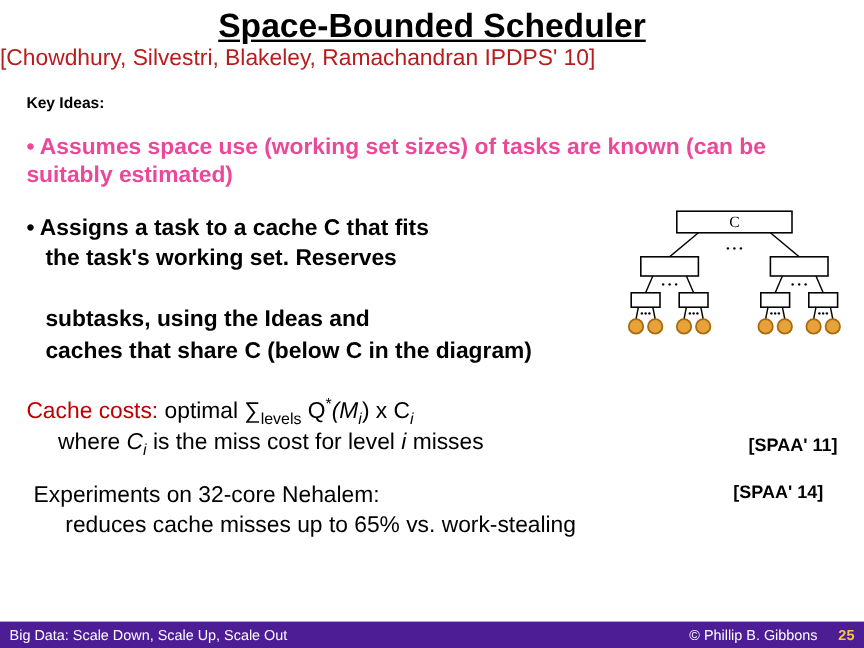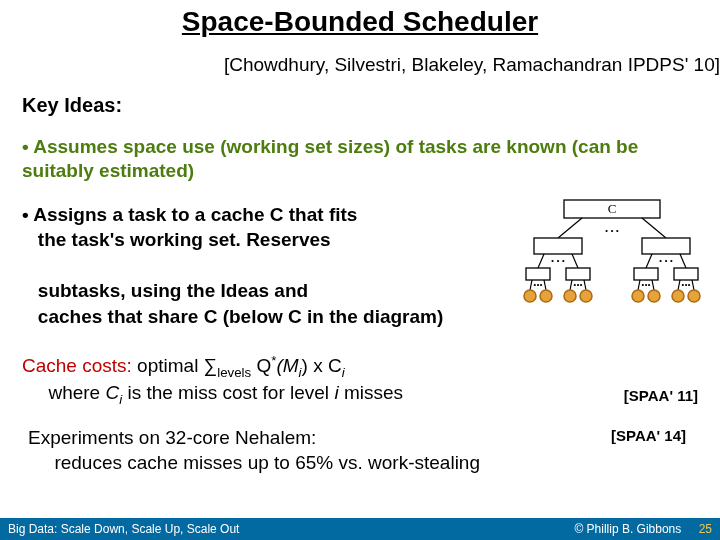--- a/index.html
+++ b/index.html
@@ -13,36 +13,36 @@
   }
   .title {
     text-align: center;
     font-weight: bold;
     font-size: 28px;
     color: #000;
     padding-top: 6px;
     text-decoration: underline;
   }
   .citation {
-    text-align: right;
-    font-size: 19px;
-    color: #000000;
-    margin-top: 16px;
+    text-align: left;
+    font-size: 19px;
+    color: #b91c1c;
+    margin-top: 0px;
     font-family: Verdana, sans-serif;
   }
   .keyideas {
     font-weight: bold;
-    font-size: 20px;
+    font-size: 13px;
     color: #000;
     margin: 18px 0 0 22px;
   }
   .bullet1 {
     font-weight: bold;
     font-size: 19px;
-    color: #4d7c0f;
+    color: #ec4899;
     margin: 18px 22px 16px 22px;
     line-height: 1.25;
   }
   .bullet2-wrap {
     position: relative;
     margin: 19px 22px 0 22px;
   }
   .bullet2 {
     font-weight: bold;
     font-size: 19px;
@@ -87,29 +87,29 @@
     font-size: 15px;
     font-weight: bold;
     color: #000;
   }
   .footer {
     position: absolute;
     bottom: 0;
     left: 0;
     right: 0;
     height: 22px;
-    background: #0369a1;
+    background: #4c1d95;
     color: #fff;
     font-size: 12px;
     display: flex;
     align-items: center;
     justify-content: space-between;
     padding: 0 8px;
   }
-  .footer .slidenum { color: #f3c64a; font-weight: normal; margin-left: 14px; }
+  .footer .slidenum { color: #f3c64a; font-weight: bold; margin-left: 14px; }
   .sub { vertical-align: sub; font-size: 0.7em; }
   .sup { vertical-align: super; font-size: 0.7em; }
   .ital { font-style: italic; }
 
   
   .diagram rect.box { fill: #fff; stroke: #000; stroke-width: 1.3; }
   .diagram circle.cpu { fill: #e8a23a; stroke: #a86a12; stroke-width: 1.5; }
   .diagram line.link { stroke: #000; stroke-width: 1.2; }
   .diagram text.dots { font-size: 9px; fill: #000; font-family: Verdana; }
   .diagram text.clabel { font-size: 13px; fill: #000; font-family: Verdana; }

